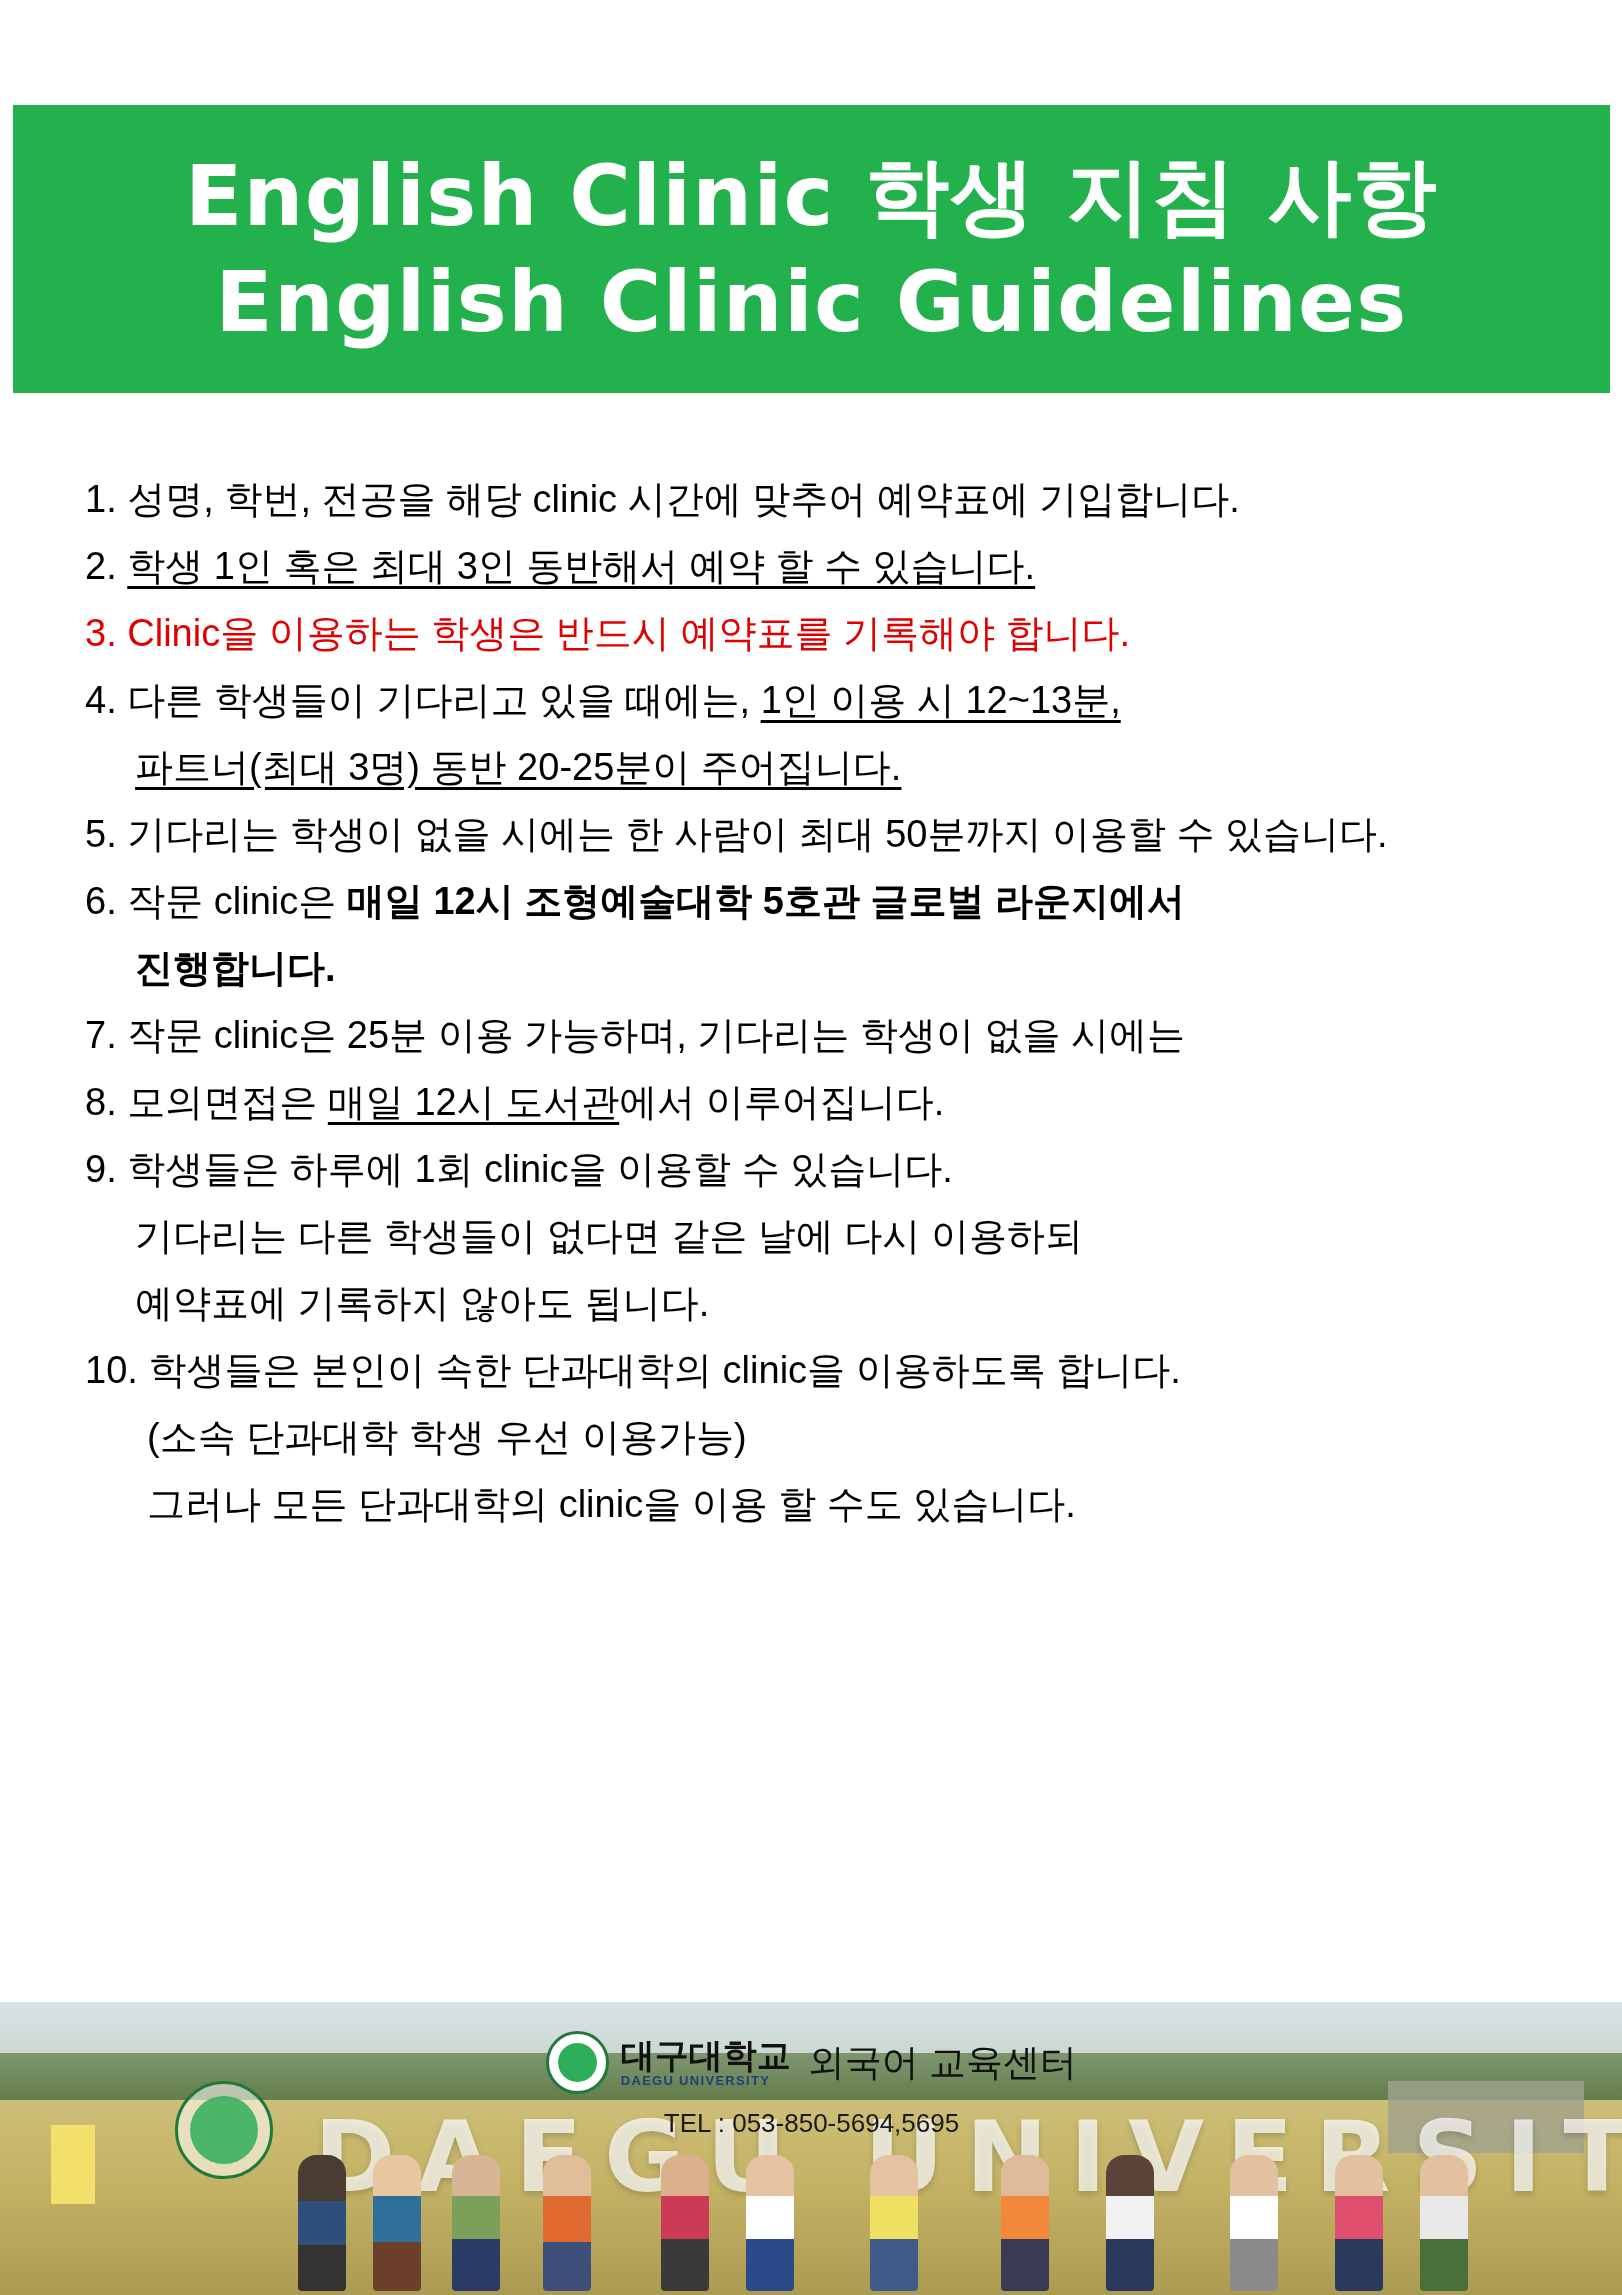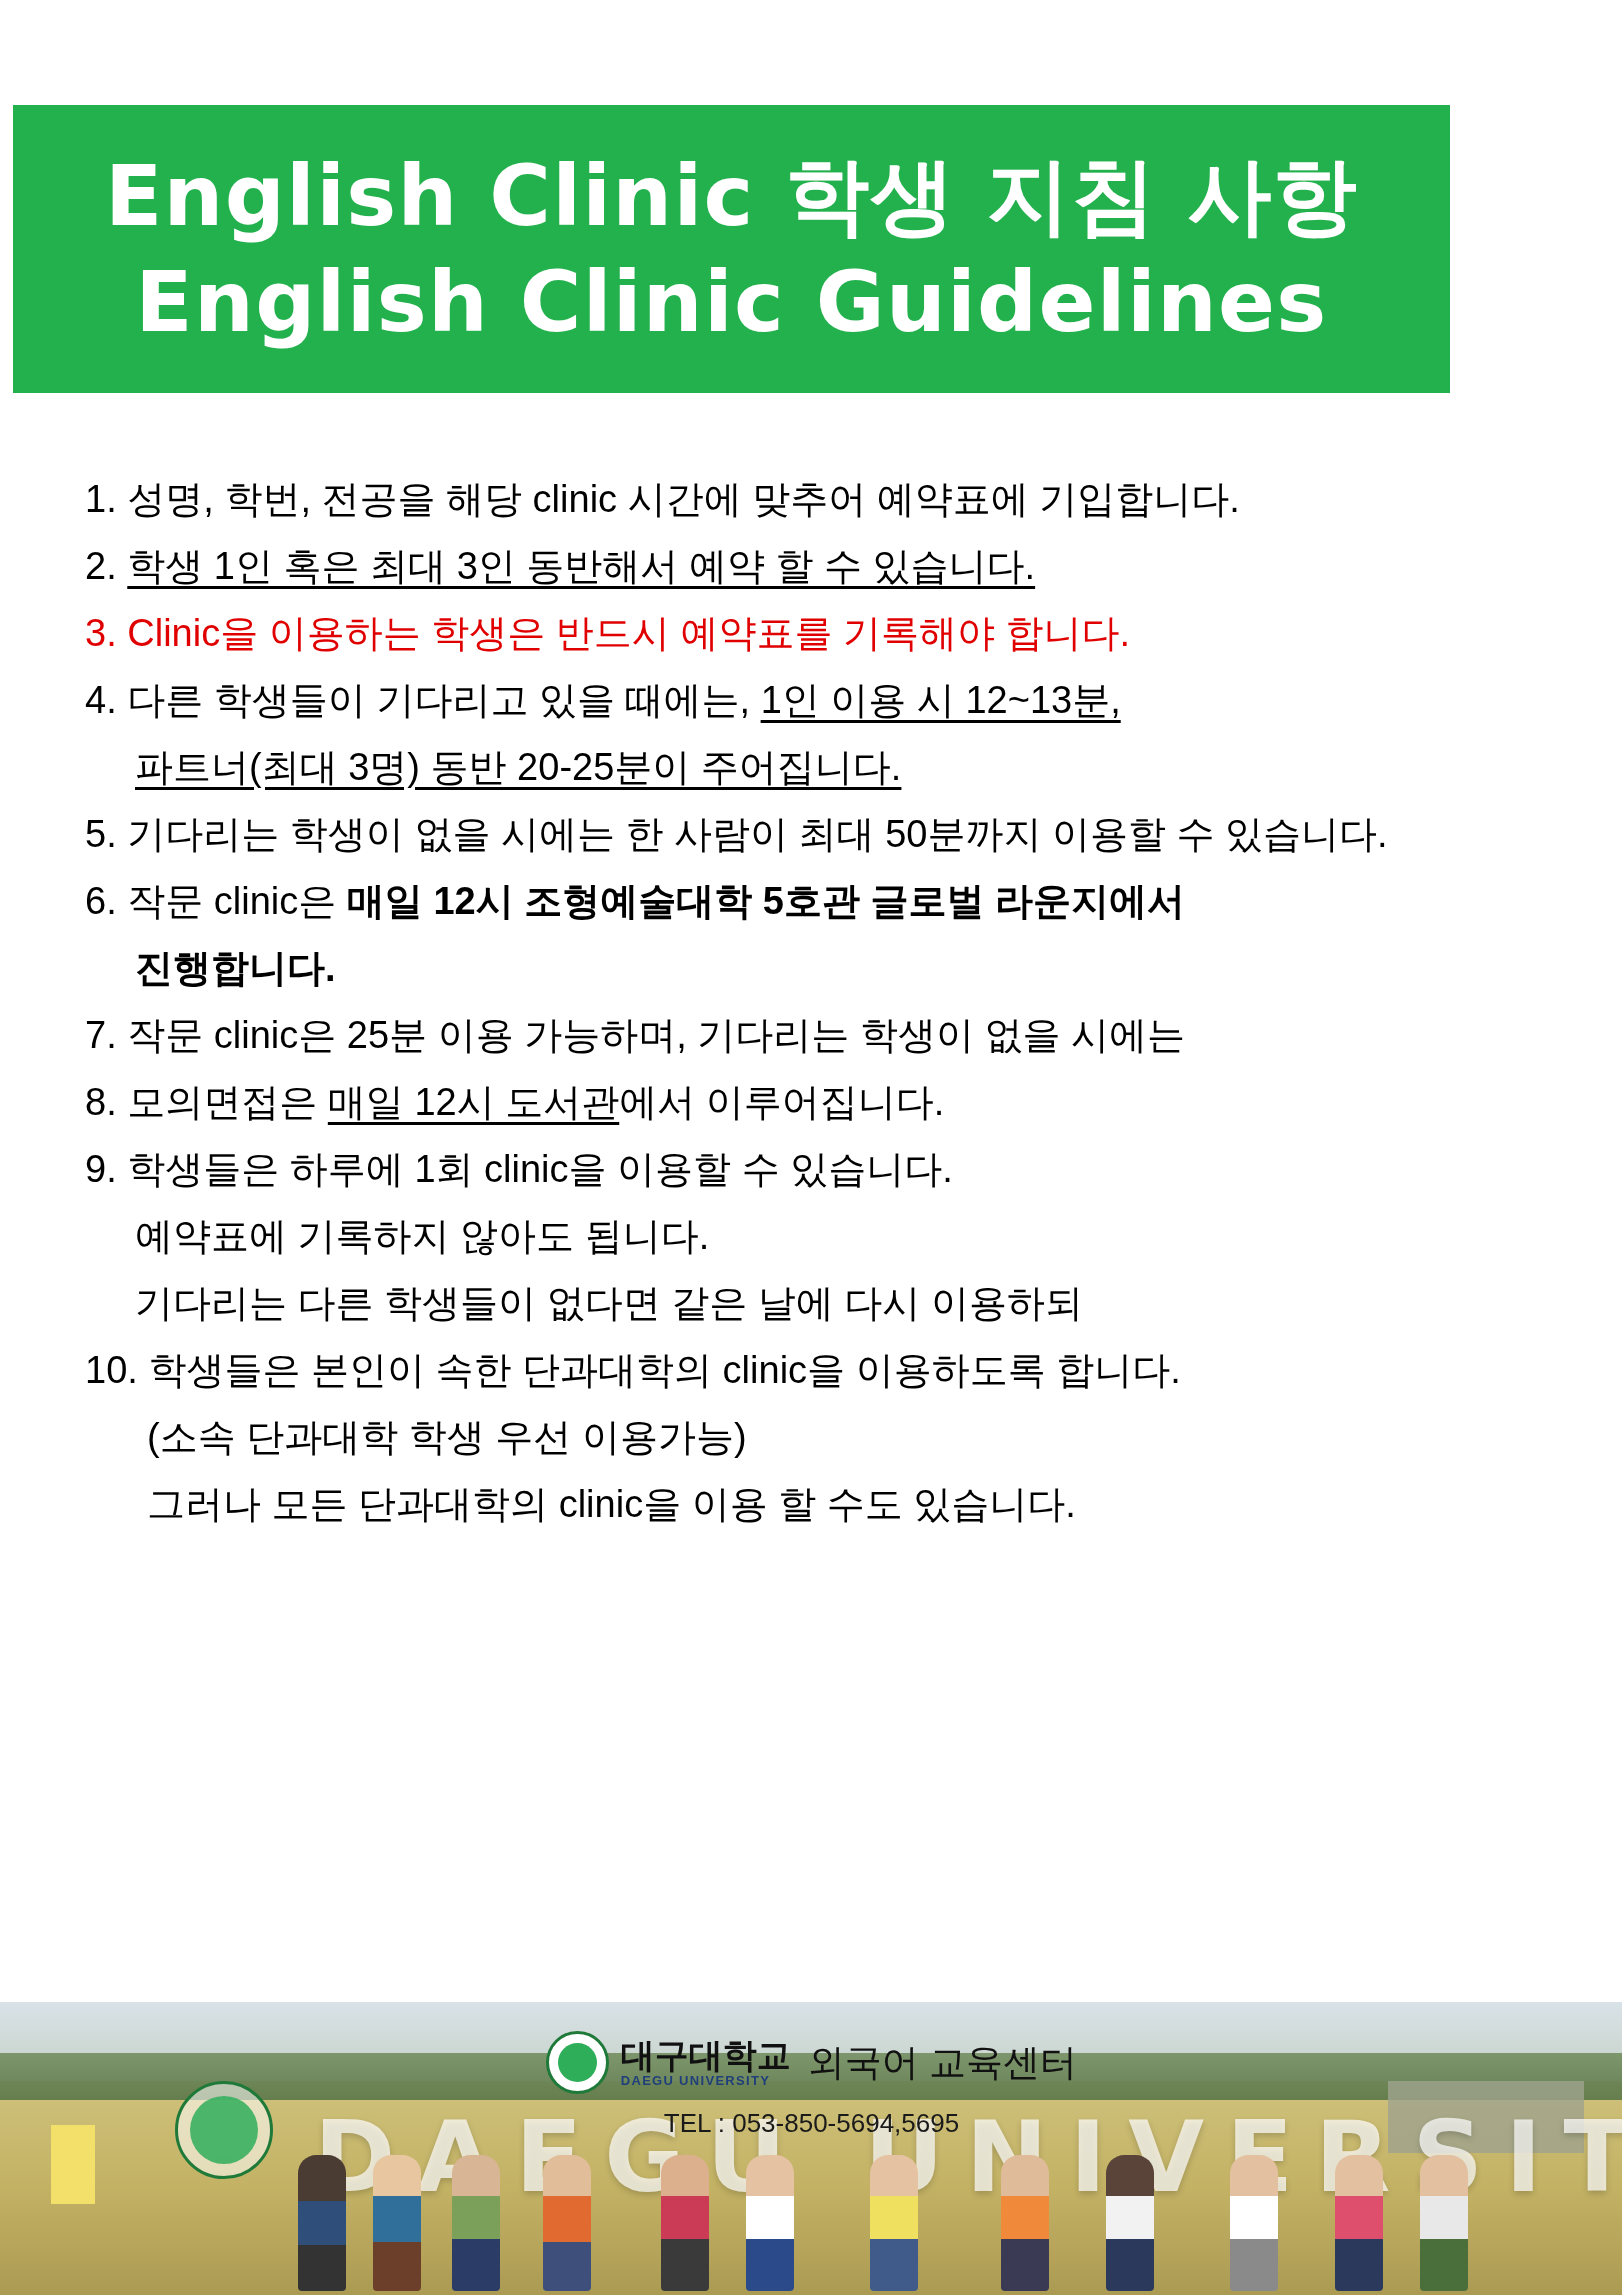--- a/index.html
+++ b/index.html
@@ -14,21 +14,21 @@
     color: #000000;
     position: relative;
     overflow: hidden;
   }
 
   
   .banner {
     position: absolute;
     left: 13px;
     top: 105px;
-    width: 1437px;
+    width: 1597px;
     height: 288px;
     background: #22b14c;
     display: flex;
     flex-direction: column;
     align-items: center;
     justify-content: center;
     box-sizing: border-box;
     gap: 12px;
   }
   .banner-line {
@@ -257,24 +257,24 @@
   <div class="item">
     <span class="num">8.</span>
     <span>모의면접은 </span><span class="u">매일 12시 도서관</span><span>에서 이루어집니다.</span>
   </div>
 
   <div class="item">
     <span class="num">9.</span>
     <span>학생들은 </span><span>하루에 1회 clinic을 이용할 수 있습니다.</span>
   </div>
   <div class="sub indent1">
+    <span>기다리는 다른 학생들이 없다면 같은 날에 다시 이용하되</span>
+  </div>
+  <div class="sub indent1">
     <span>예약표에 기록하지 않아도 됩니다.</span>
-  </div>
-  <div class="sub indent1">
-    <span>기다리는 다른 학생들이 없다면 같은 날에 다시 이용하되</span>
   </div>
 
   <div class="item">
     <span class="num">10.</span>
     <span>학생들은 본인이 속한 단과대학의 clinic을 이용하도록 합니다.</span>
   </div>
   <div class="sub indent2">
     <span>(소속 단과대학 학생 우선 이용가능)</span>
   </div>
   <div class="sub indent2">

